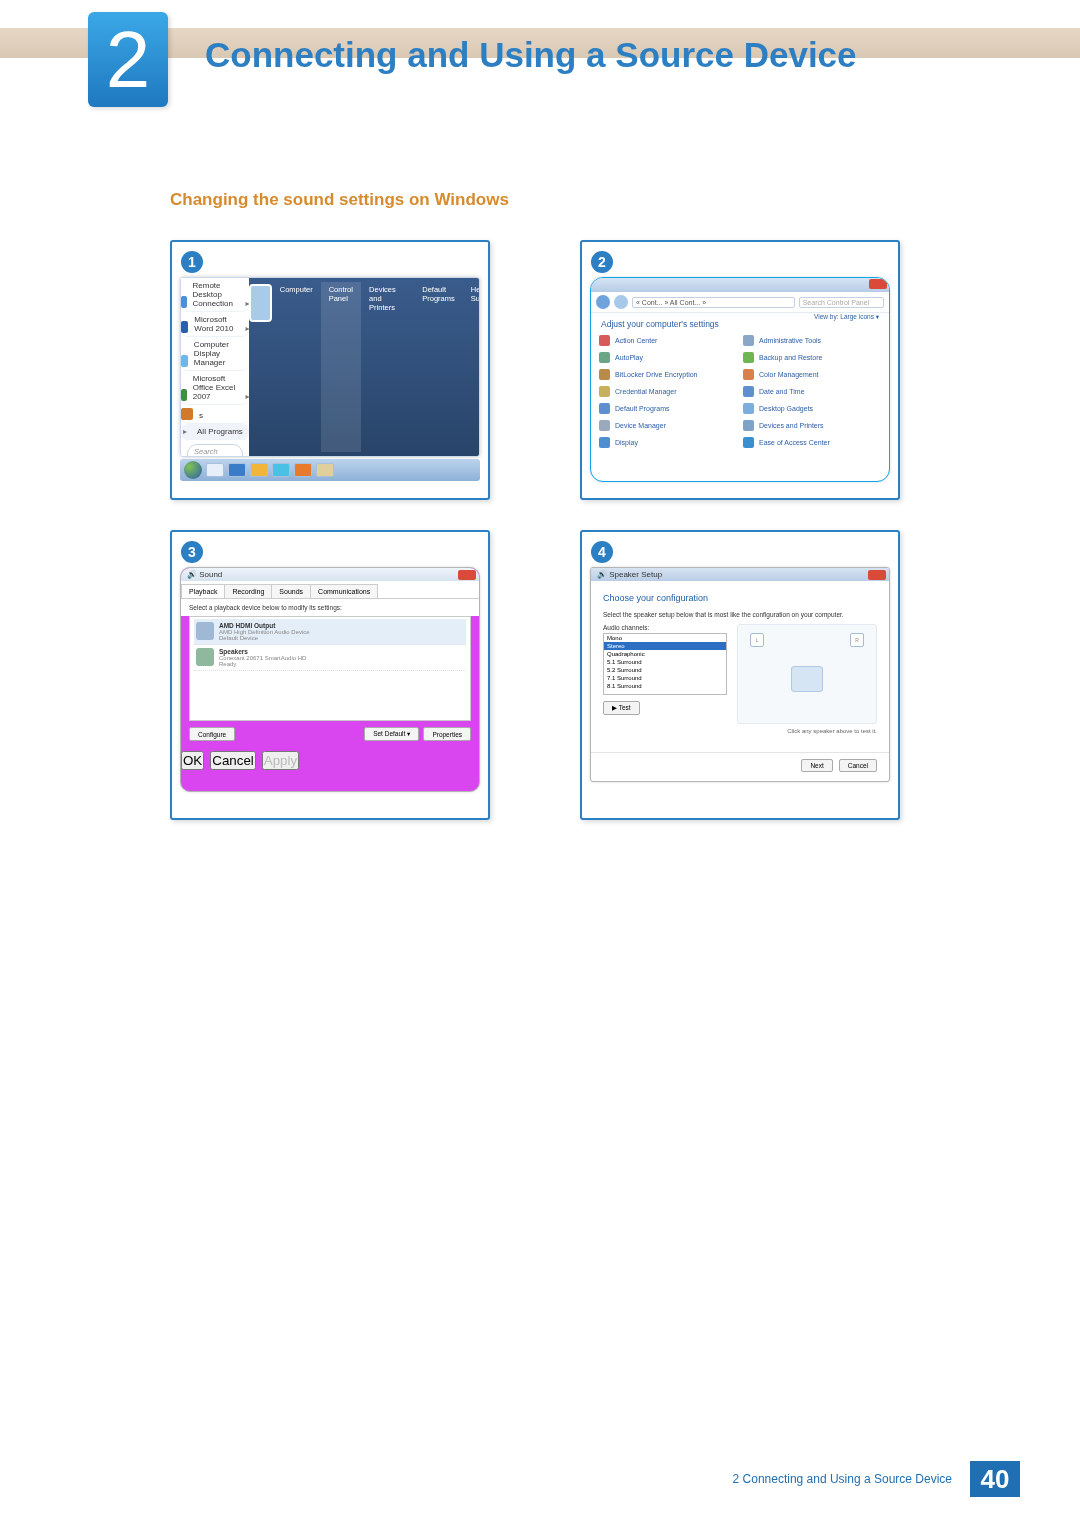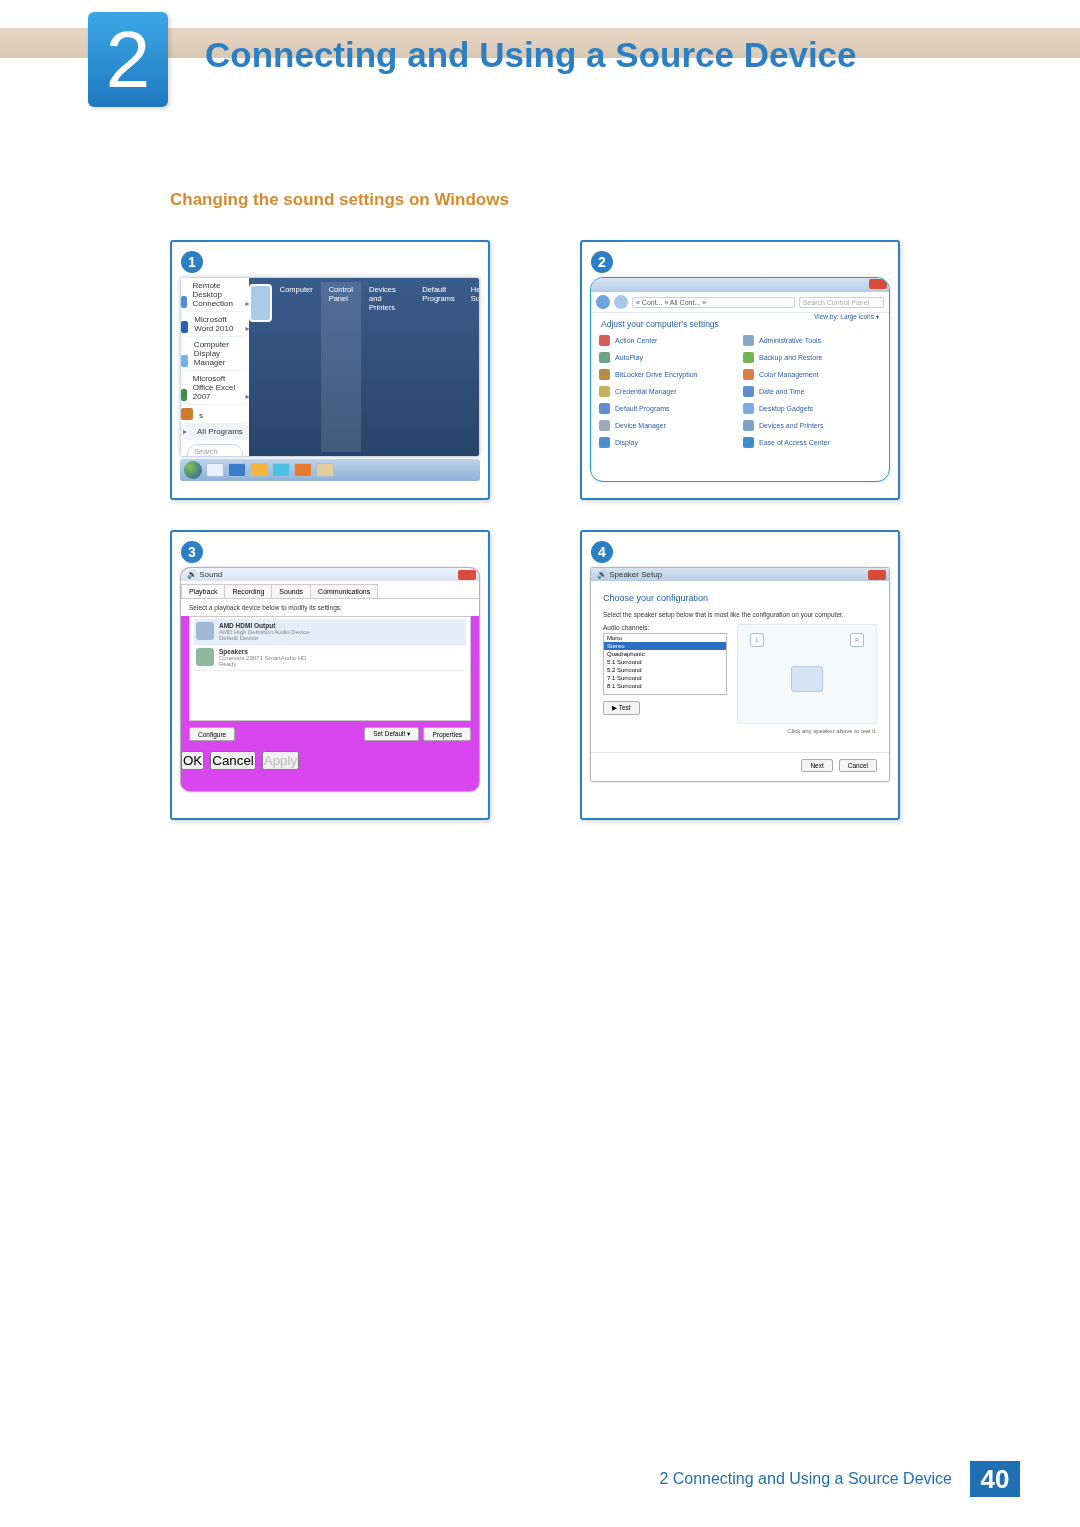--- a/index.html
+++ b/index.html
@@ -324,21 +324,21 @@
   .footer {
     position:absolute;
     bottom:30px;
     right:60px;
     display:flex;
     align-items:center;
     gap:0;
   }
   .footer-text {
     color:#1f6fb2;
-    font-size:16px;
+    font-size:12px;
     padding-right:18px;
   }
   .footer-page {
     background:#1f6fb2;
     color:#fff;
     font-size:26px;
     font-weight:bold;
     width:50px;
     height:36px;
     display:flex;

